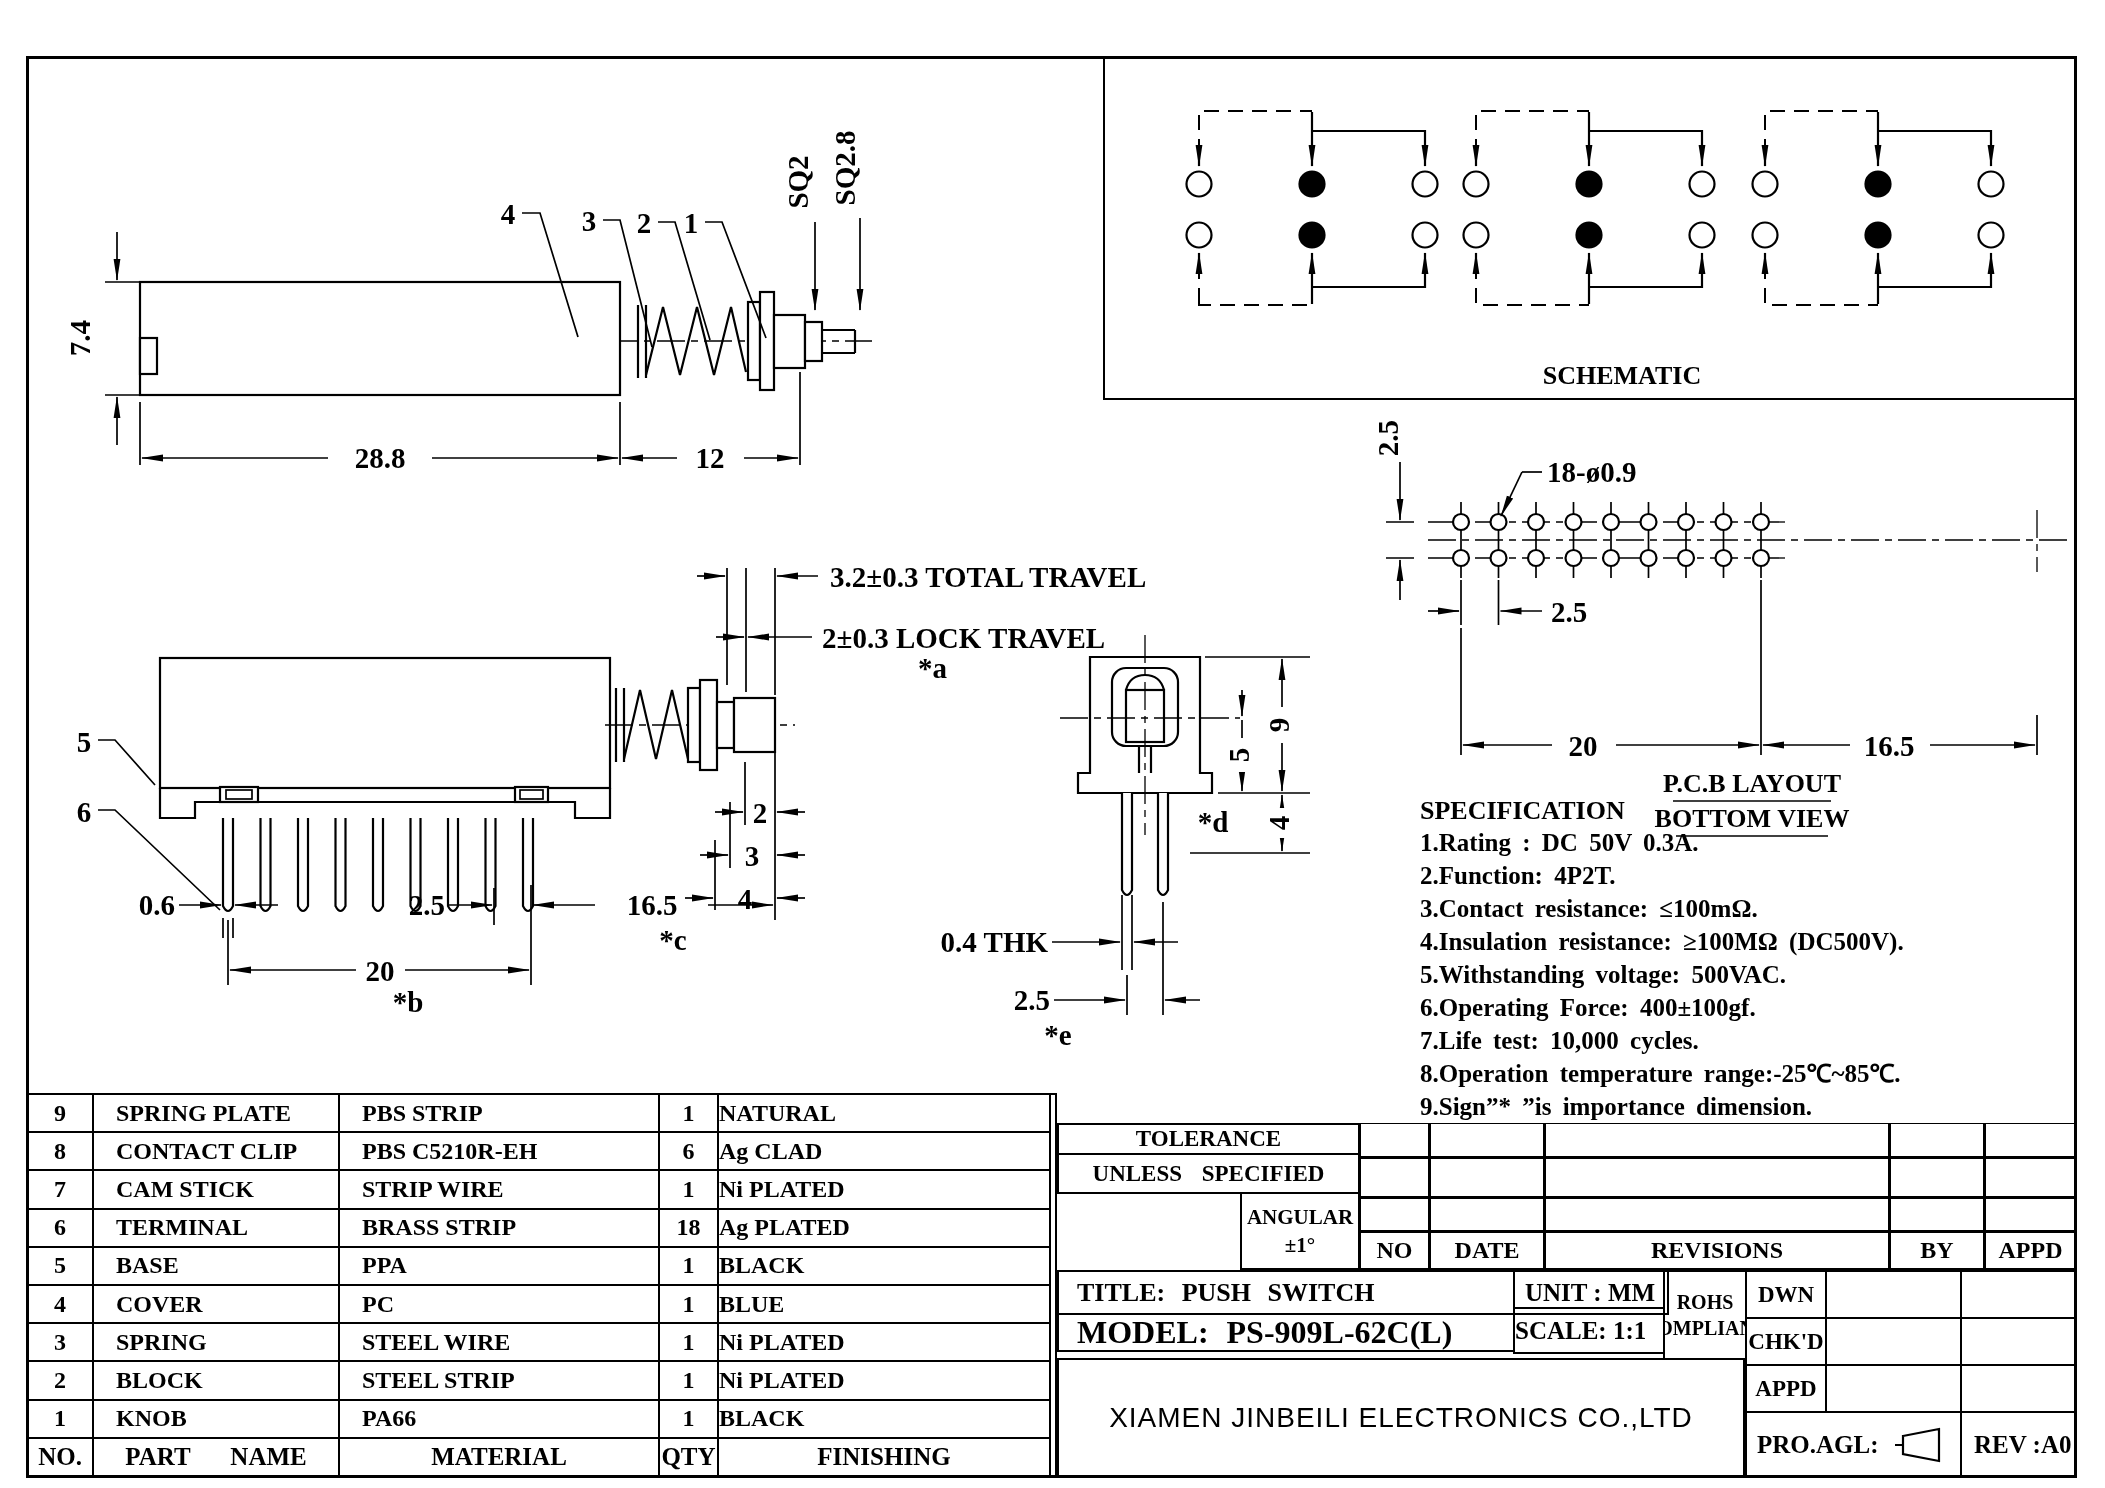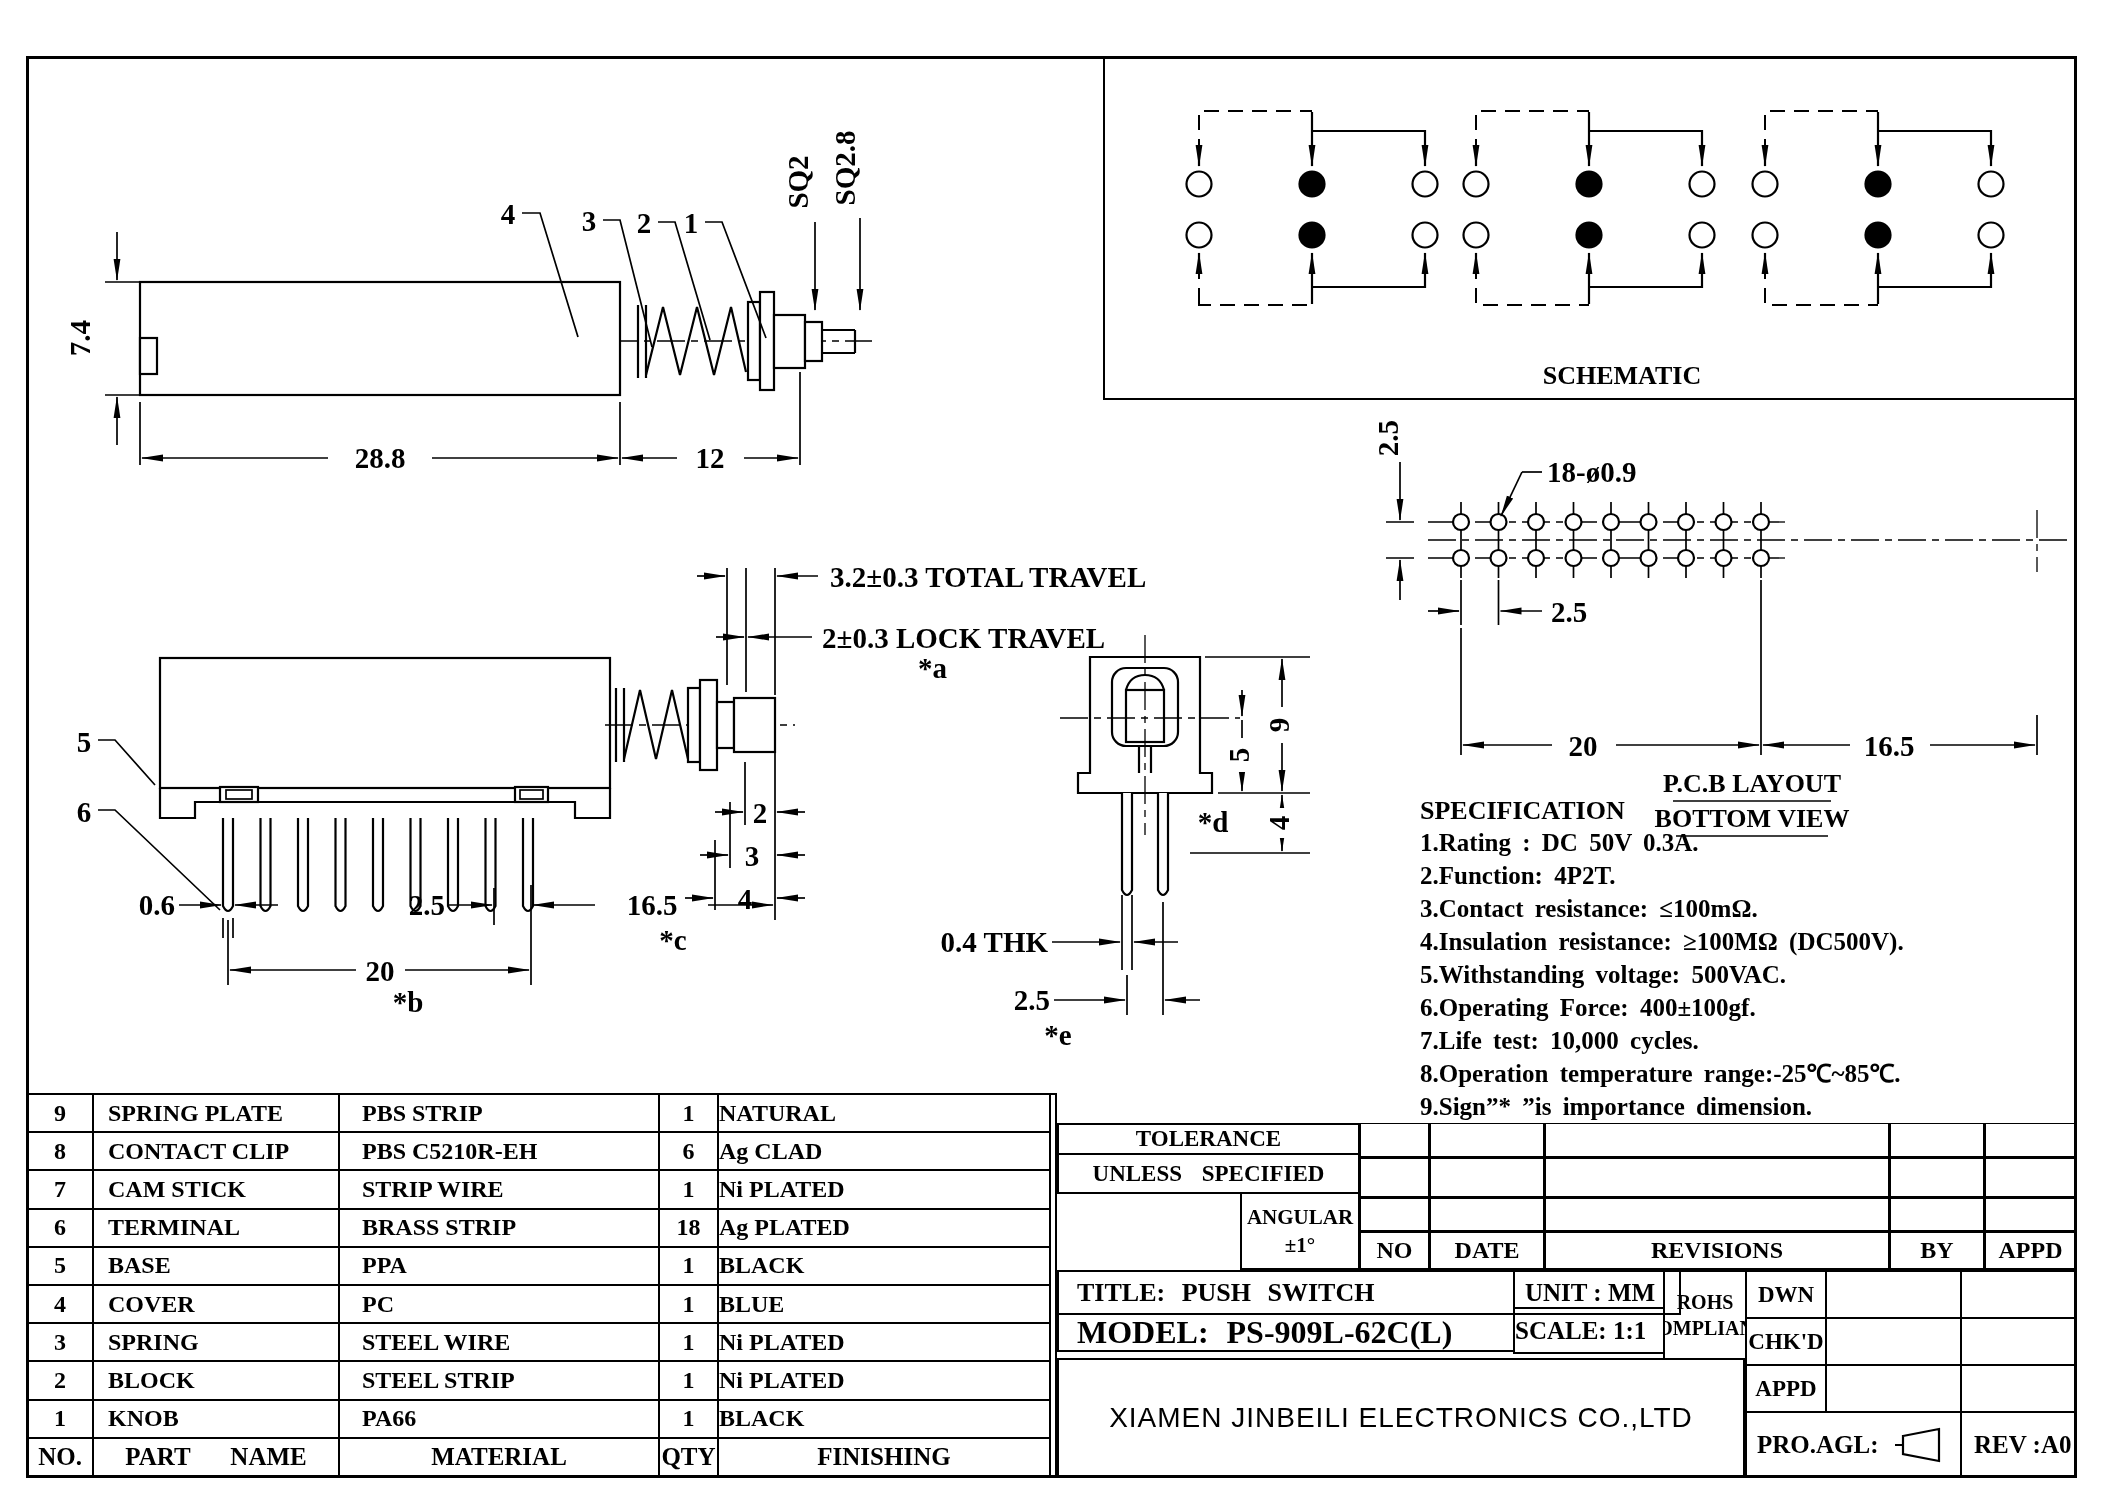--- a/index.html
+++ b/index.html
@@ -21,21 +21,21 @@
   
   #spec{left:1420px;top:796px;width:655px;}
   .spec-title{font:bold 26px "Liberation Serif",serif;}
   .spec-line{font:bold 25px "Liberation Serif",serif;line-height:33px;word-spacing:5px;white-space:nowrap;}
   
   #parts{left:26px;top:1093px;width:1031px;height:385px;border:2.5px solid #000;box-sizing:border-box;
          display:grid;grid-template-columns:66px 246px 320px 59px 332px;grid-auto-rows:38.2px;}
   .pc{border-right:2px solid #000;border-bottom:2px solid #000;display:flex;align-items:center;
       font:bold 24px "Liberation Serif",serif;white-space:nowrap;overflow:hidden;}
   .pc.c{justify-content:center;}
-  .pc.p1{padding-left:14px;}
+  .pc.p1{padding-left:22px;}
   .pc.p2{padding-left:22px;}
   .pc.p3{}
   .pc.hd{justify-content:center;font-size:25px;}
   .ws{word-spacing:34px;}
   
   .cell{position:absolute;border:2px solid #000;box-sizing:border-box;display:flex;align-items:center;
         font:bold 24px "Liberation Serif",serif;white-space:nowrap;overflow:hidden;}
   .cell.c{justify-content:center;}
   #tolblock{left:1057px;top:1123px;width:303px;height:147px;}
   #revblock{left:1360px;top:1123px;width:717px;height:147px;display:grid;
@@ -434,21 +434,21 @@
     <div class="rc">BY</div>
     <div class="rc">APPD</div>
   </div>
 
   <div id="mainblock" class="abs">
     <div class="cell" style="left:0;top:0;width:458px;height:45px;padding-left:18px;font-size:26px;word-spacing:10px">TITLE: PUSH SWITCH</div>
     <div class="cell" style="left:0;top:43px;width:458px;height:39px;padding-left:18px;font-size:32px;word-spacing:10px">MODEL: PS-909L-62C(L)</div>
     <div class="cell c" style="left:0;top:88px;width:688px;height:120px">
       <span class="company">XIAMEN JINBEILI ELECTRONICS CO.,LTD</span>
     </div>
-    <div class="cell" style="left:456px;top:0;width:168px;height:45px;padding-left:10px;font-size:25px">UNIT : MM</div>
+    <div class="cell" style="left:456px;top:0;width:156px;height:45px;padding-left:10px;font-size:25px">UNIT : MM</div>
     <div class="cell" style="left:456px;top:37px;width:152px;height:47px;font-size:25px">SCALE: 1:1</div>
     <div class="cell c" style="left:606px;top:0;width:84px;height:90px">
       <div style="text-align:center;font-size:20px;line-height:26px">
         <div>ROHS</div>
         <div>COMPLIANT</div>
       </div>
     </div>
     <div class="cell c" style="left:688px;top:0;width:82px;height:49px;font-size:23px">DWN</div>
     <div class="cell" style="left:768px;top:0;width:137px;height:49px"></div>
     <div class="cell" style="left:903px;top:0;width:117px;height:49px"></div>

